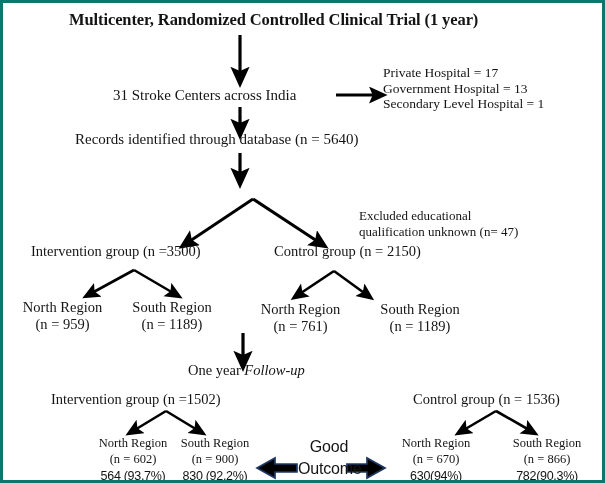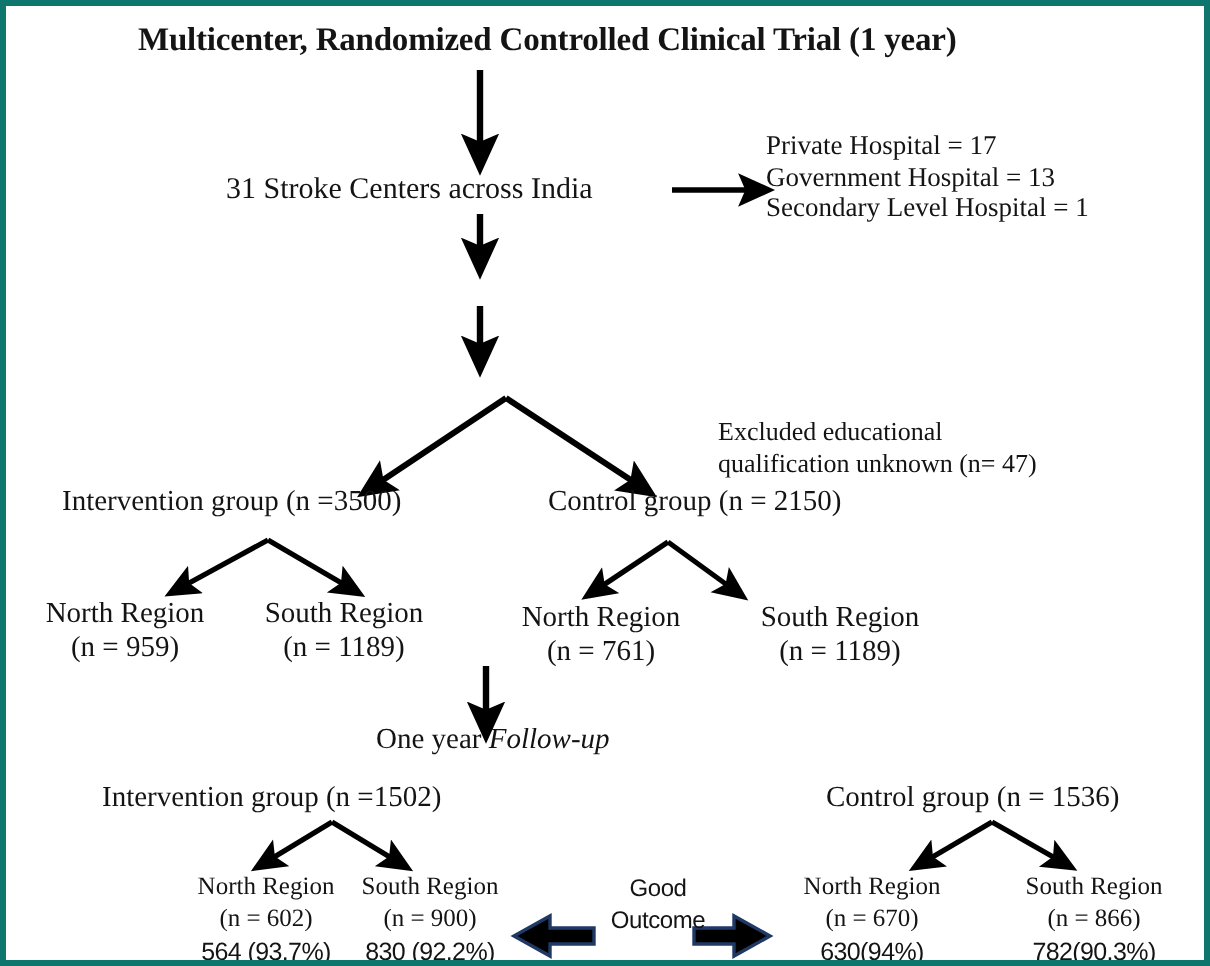--- a/index.html
+++ b/index.html
@@ -31,21 +31,21 @@
   }
   .lvl1 { font-size: 15px; }
   .lvl2 { font-size: 14.5px; }
   .side { font-size: 13.5px; }
   .side-small { font-size: 13px; line-height: 1.22; }
   .region { font-size: 14.5px; text-align: center; }
   .region-sm { font-size: 12.5px; text-align: center; line-height: 1.3; }
   .ital { font-style: italic; }
   .sans {
     font-family: "Liberation Sans", "DejaVu Sans", sans-serif;
-    font-size: 12px;
+    font-size: 16px;
     text-align: center;
     line-height: 1.35;
     letter-spacing: -0.2px;
   }
   .sans-num {
     font-family: "Liberation Sans", "DejaVu Sans", sans-serif;
     font-size: 12.5px;
     letter-spacing: -0.3px;
   }
   svg.arrows {
@@ -107,20 +107,21 @@
   <div class="node title" style="left:66px; top:8px;">Multicenter, Randomized Controlled Clinical Trial (1 year)</div>
 
   <div class="node lvl1" style="left:110px; top:84px;">31 Stroke Centers across India</div>
 
   <div class="node side" style="left:380px; top:62px;">
     <div>Private Hospital = 17</div>
     <div>Government Hospital = 13</div>
     <div>Secondary Level Hospital = 1</div>
   </div>
 
+  <div class="node lvl1" style="left:72px; top:128px;">Records identified  through database (n = 5640)</div>
 
 
   <div class="node side-small" style="left:356px; top:205px;">
     <div>Excluded educational</div>
     <div>qualification unknown  (n= 47)</div>
   </div>
 
   <div class="node lvl2" style="left:28px; top:240px;">Intervention group (n =3500)</div>
 
   <div class="node lvl2" style="left:271px; top:240px;">Control group (n = 2150)</div>

